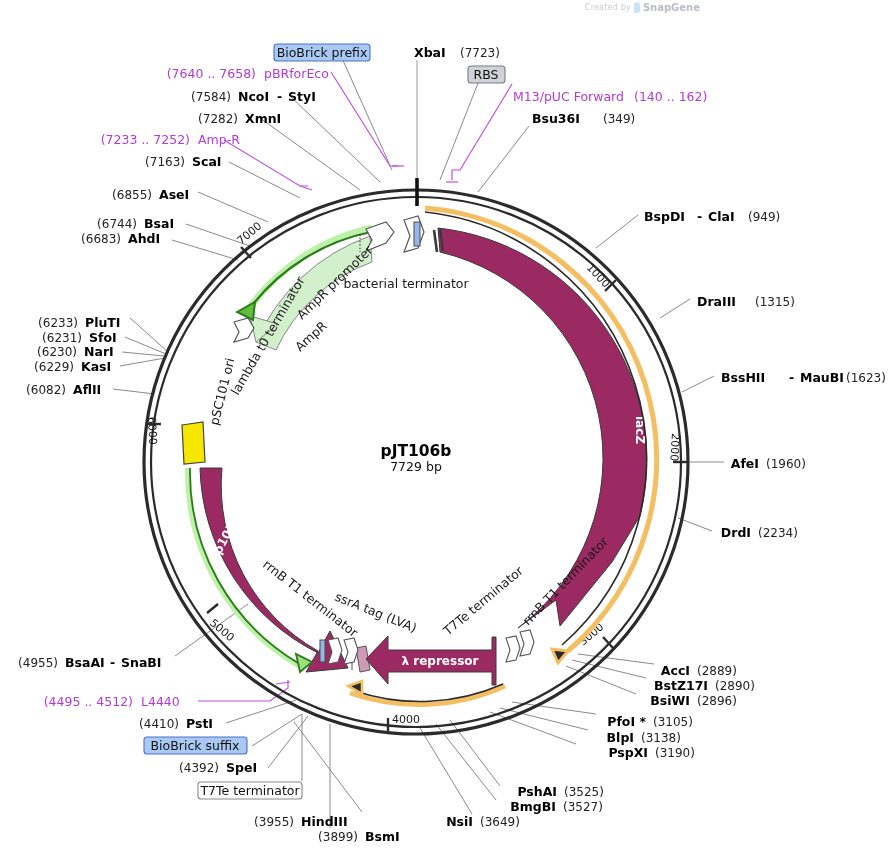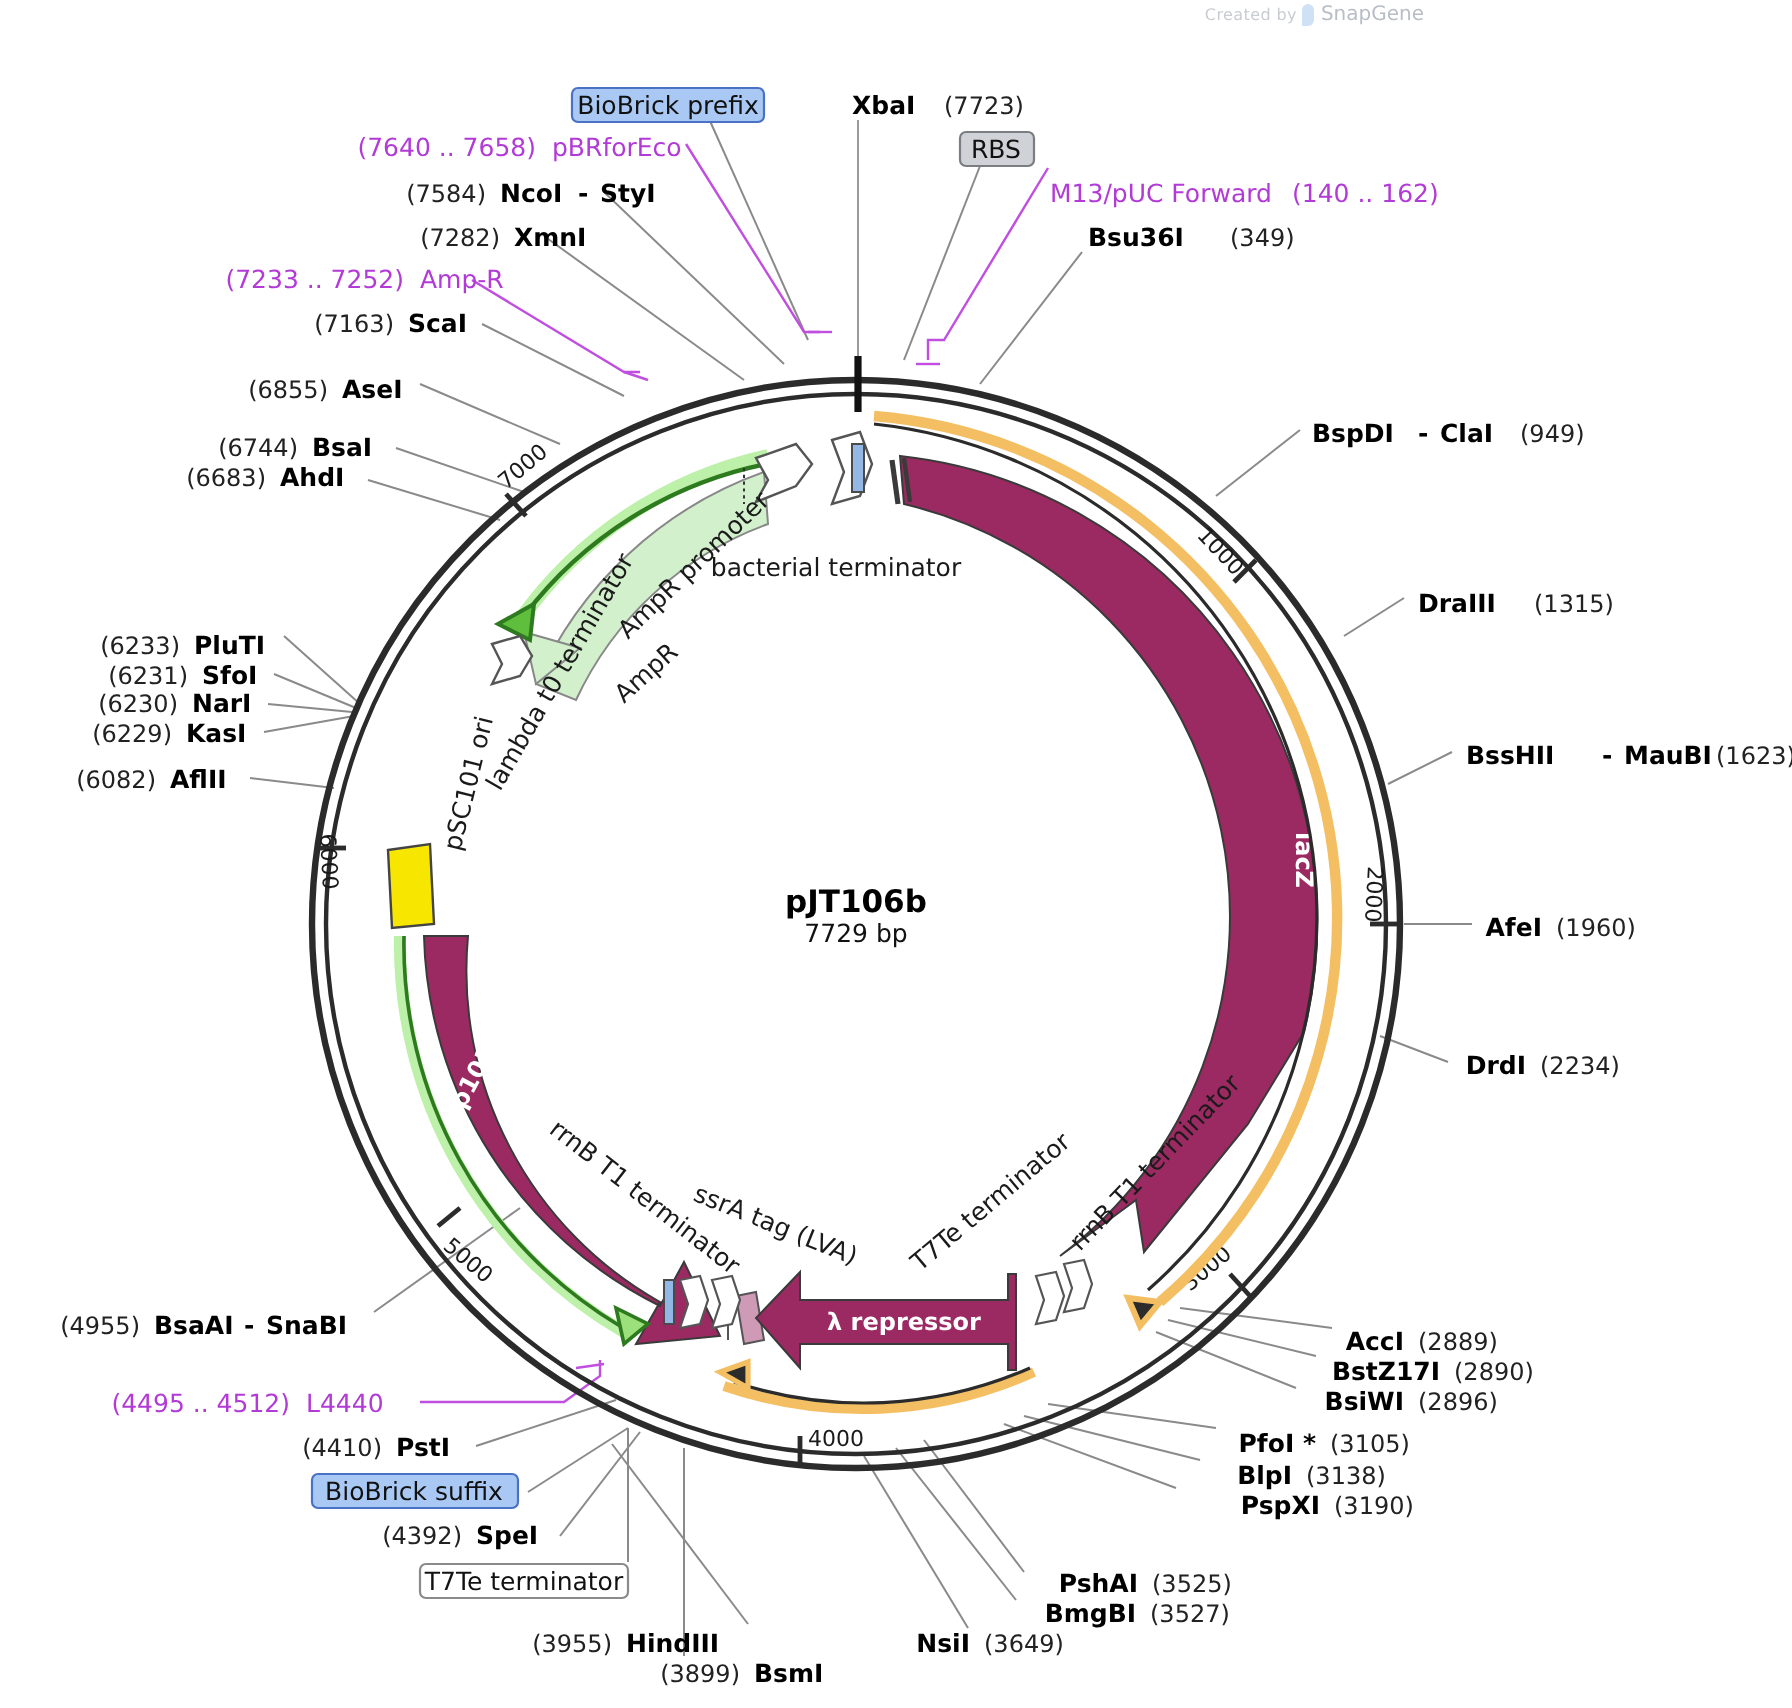--- a/index.html
+++ b/index.html
@@ -4,31 +4,31 @@
 <title>pJT106b plasmid map</title>
 <style>
   html,body{margin:0;padding:0;}
   body{
     width:896px;height:854px;
     background:#ffffff;
     font-family:"DejaVu Sans","Liberation Sans",sans-serif;
     overflow:hidden;
     position:relative;
   }
-  #map-root{position:absolute;left:12px;top:0;width:708px;height:854px;}
+  #map-root{position:absolute;left:0;top:0;width:708px;height:854px;}
 
   
   .watermark{
     position:absolute;right:8px;top:2px;
     display:flex;align-items:center;gap:3px;
     font-size:8px;color:#c9ccd1;
     letter-spacing:.2px;
     user-select:none;
   }
-  .watermark .wm-brand{font-size:10px;color:#b9bec6;font-weight:400;letter-spacing:0;}
+  .watermark .wm-brand{font-size:10px;color:#b9bec6;font-weight:700;letter-spacing:0;}
   .wm-mark{
     width:6px;height:11px;background:#cfe1f5;
     border-radius:3px 3px 3px 0;
   }
 
   
   svg{position:absolute;left:0;top:0;}
   text{font-family:"DejaVu Sans","Liberation Sans",sans-serif;}
 
   .enz-name{font-size:12.5px;font-weight:bold;fill:#000;}

